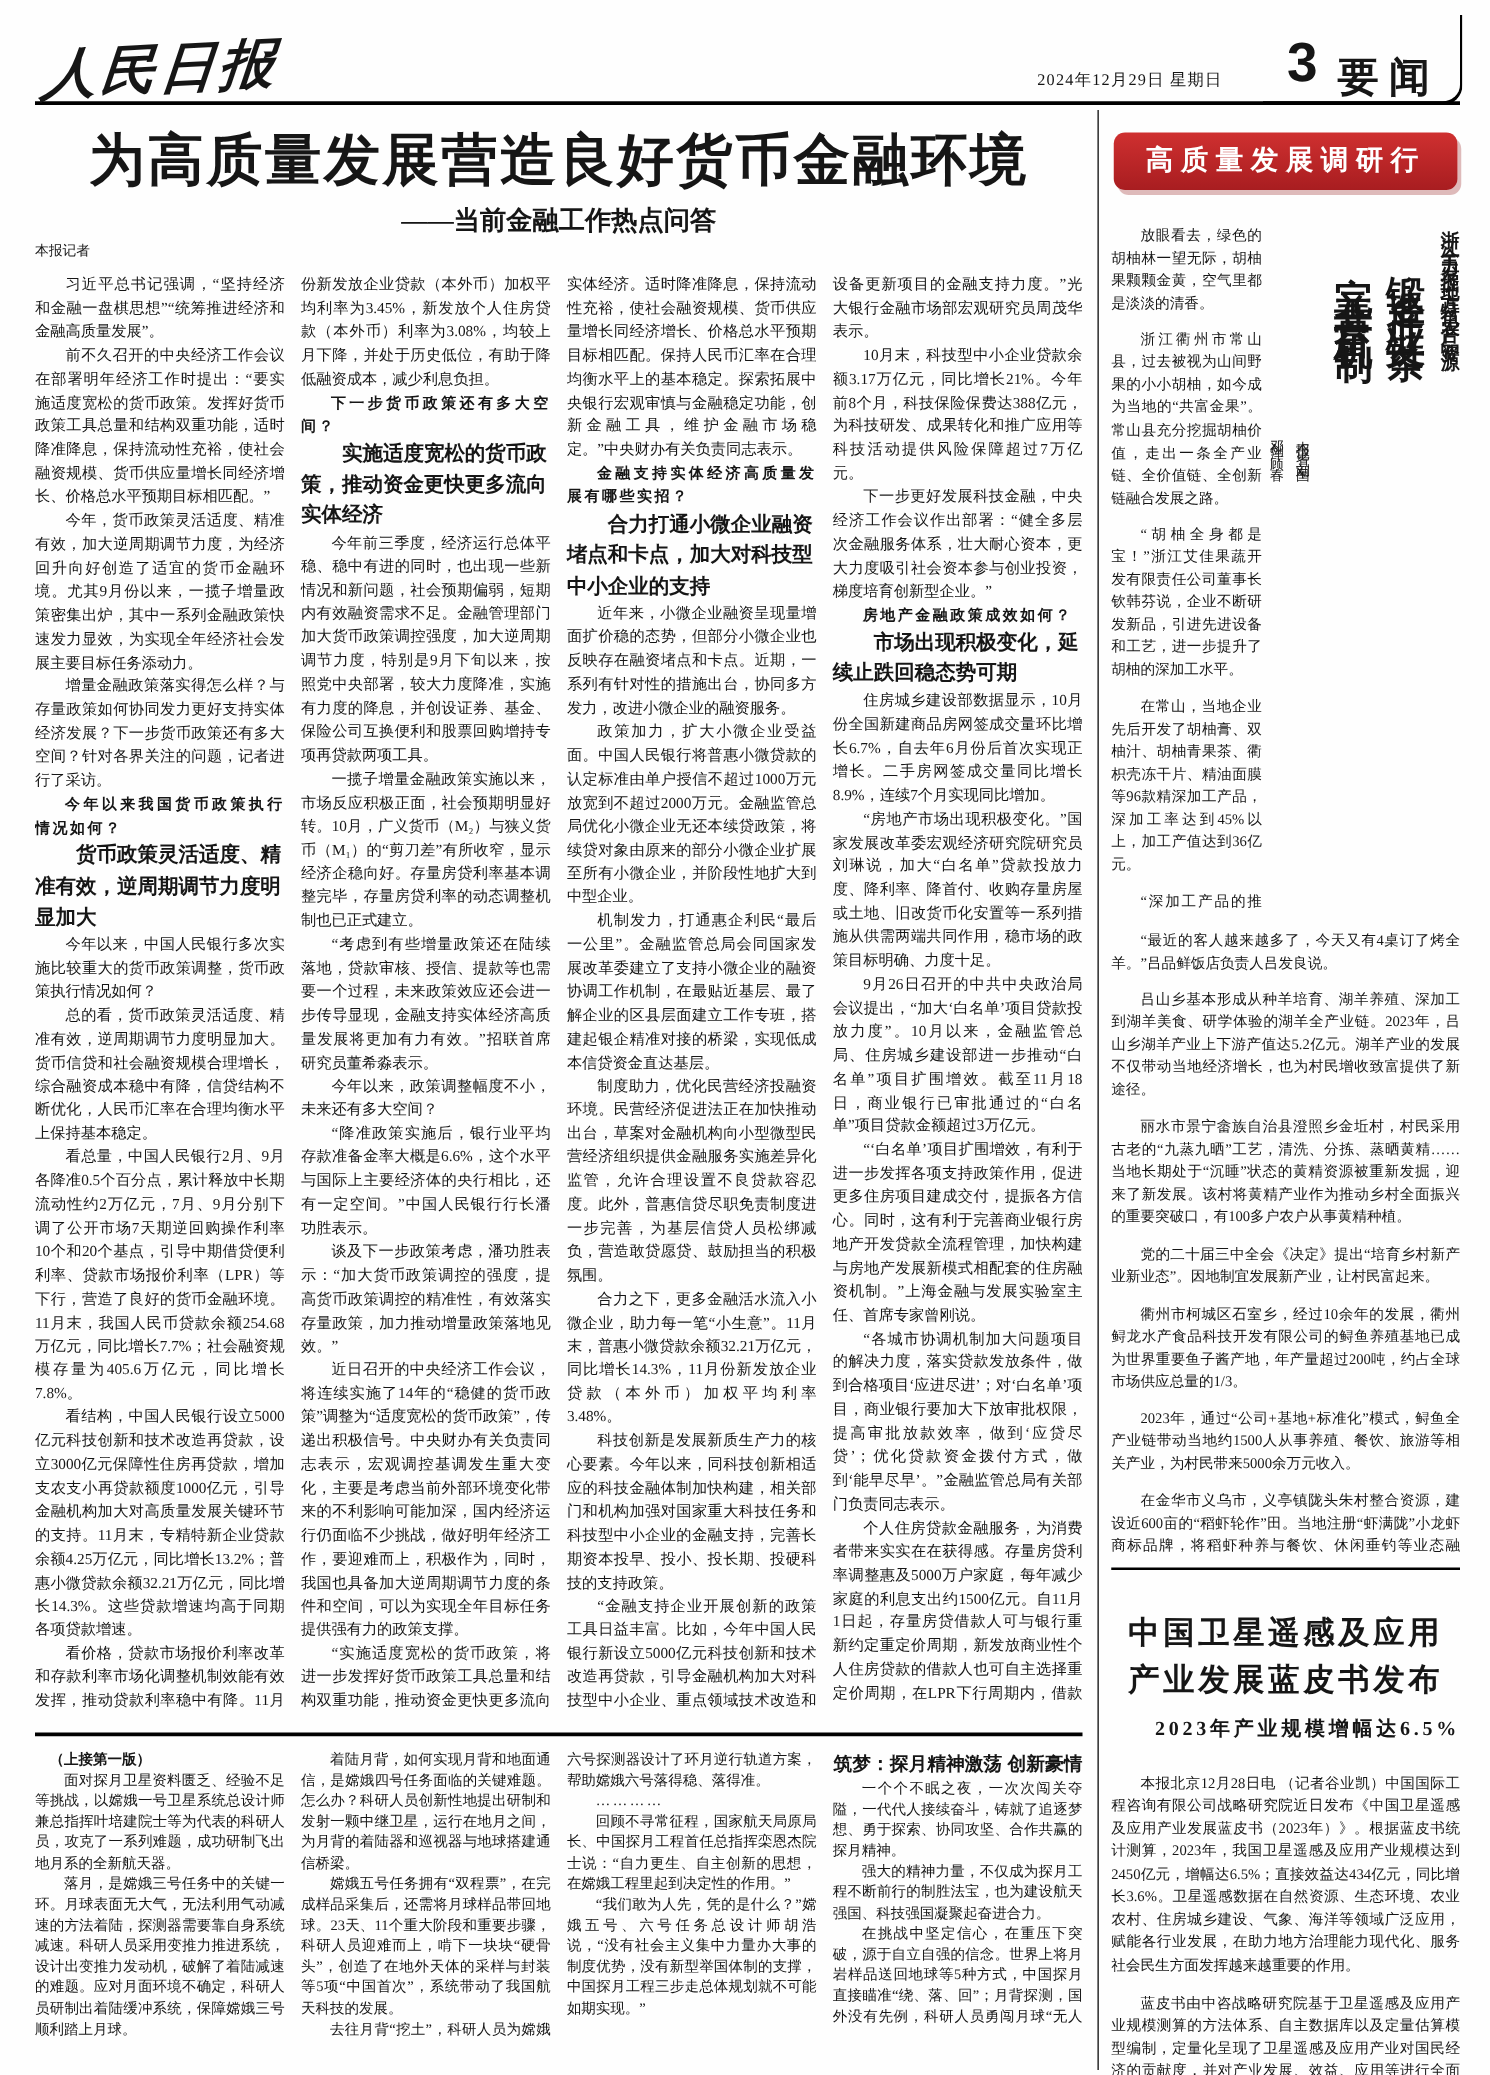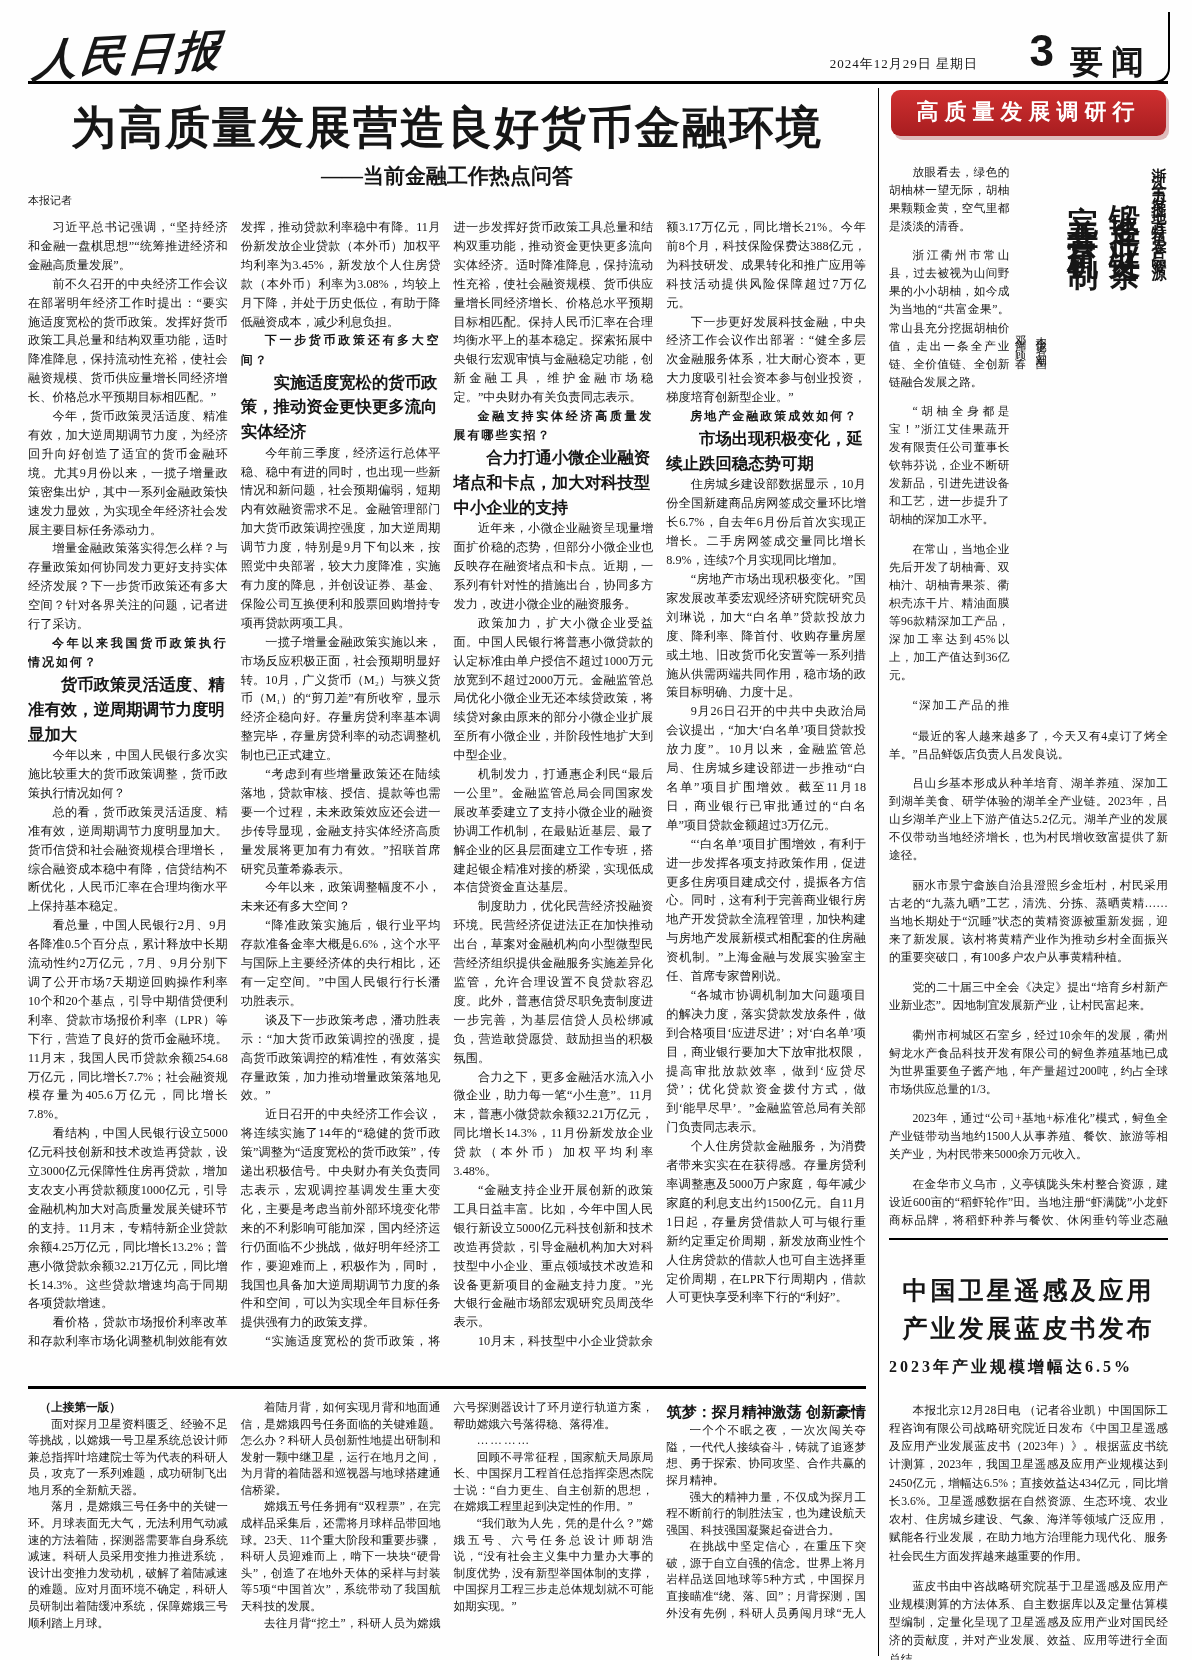--- a/index.html
+++ b/index.html
@@ -28,21 +28,21 @@
     position:absolute; right:16px; top:16px;
     display:flex; align-items:center; gap:16px;
   }
   .page-num { font-size:44px; font-weight:900; font-family:"Liberation Sans",sans-serif; }
   .page-sec { font-size:33px; font-weight:900; letter-spacing:8px;margin-top:24px; }
 
   
   .content { display:flex; align-items:stretch; height:1572px; }
   .main { width:838px; }
   .vdiv { width:1px; background:#000; margin:4px 10px 0 12px; }
-  .sidebar { flex:1; min-width:0; padding-top:2px; }
+  .sidebar { flex:1; min-width:0; padding-top:18px; }
 
   
   .main-headline {
     text-align:center; font-family:"Liberation Sans",sans-serif;
     font-weight:900; font-size:45px; letter-spacing:2px; margin:14px 0 4px;
   }
   .main-sub { text-align:center; font-size:21px; font-weight:700; margin:4px 0 2px; }
   .main-byline { font-size:11px; margin:3px 0 10px; }
   .cols4 {
     column-count:4; column-gap:13px; height:1158px; overflow:hidden;
@@ -72,21 +72,21 @@
   }
   .feature-top { display:flex; height:560px; overflow:hidden; }
   .feature-narrow { width:180px; font-size:11.7px; line-height:1.54; text-align:justify; }
   .feature-vert { flex:1; display:flex; justify-content:flex-end; }
   .v-byline { writing-mode:vertical-rl; font-size:11px; letter-spacing:3px; height:240px; margin:175px 2px 0 0; line-height:1.9; white-space:pre-line; }
   .v-title  { writing-mode:vertical-rl; font-size:31px; font-weight:900; letter-spacing:11px; height:300px; line-height:1.35; margin:28px 4px 0 8px; white-space:pre-line; }
   .v-kicker { writing-mode:vertical-rl; font-size:15px; font-weight:600; letter-spacing:7px; height:380px; margin-top:4px; }
   .feature-wide { font-size:11.7px; line-height:1.54; text-align:justify; height:510px; overflow:hidden; margin-top:4px; }
   .side-rule { border:none; border-top:2.5px solid #000; margin:12px 0 16px; }
   .news-title { text-align:center; font-weight:900; font-size:25px; line-height:1.5; letter-spacing:3px; white-space:pre-line;margin-top:32px; }
-  .news-sub { text-align:left; font-size:16px; font-weight:600; letter-spacing:3px; margin:10px 0 12px; }
+  .news-sub { text-align:right; font-size:16px; font-weight:600; letter-spacing:3px; margin:10px 0 12px; }
   .news-body { font-size:11.7px; line-height:1.56; text-align:justify; height:300px; overflow:hidden; }
 </style>
 </head>
 <body>
 
 <div class="page">
 
   <div class="header">
     <div class="logo">人民日报</div>
     <div class="hdr-date">2024年12月29日  星期日</div>
@@ -126,20 +126,21 @@
             <p class="blk-p">谈及下一步政策考虑，潘功胜表示：“加大货币政策调控的强度，提高货币政策调控的精准性，有效落实存量政策，加力推动增量政策落地见效。”</p>
             <p class="blk-p">近日召开的中央经济工作会议，将连续实施了14年的“稳健的货币政策”调整为“适度宽松的货币政策”，传递出积极信号。中央财办有关负责同志表示，宏观调控基调发生重大变化，主要是考虑当前外部环境变化带来的不利影响可能加深，国内经济运行仍面临不少挑战，做好明年经济工作，要迎难而上，积极作为，同时，我国也具备加大逆周期调节力度的条件和空间，可以为实现全年目标任务提供强有力的政策支撑。</p>
             <p class="blk-p">“实施适度宽松的货币政策，将进一步发挥好货币政策工具总量和结构双重功能，推动资金更快更多流向实体经济。适时降准降息，保持流动性充裕，使社会融资规模、货币供应量增长同经济增长、价格总水平预期目标相匹配。保持人民币汇率在合理均衡水平上的基本稳定。探索拓展中央银行宏观审慎与金融稳定功能，创新金融工具，维护金融市场稳定。”中央财办有关负责同志表示。</p>
             <p class="blk-q">金融支持实体经济高质量发展有哪些实招？</p>
             <p class="blk-h">合力打通小微企业融资堵点和卡点，加大对科技型中小企业的支持</p>
             <p class="blk-p">近年来，小微企业融资呈现量增面扩价稳的态势，但部分小微企业也反映存在融资堵点和卡点。近期，一系列有针对性的措施出台，协同多方发力，改进小微企业的融资服务。</p>
             <p class="blk-p">政策加力，扩大小微企业受益面。中国人民银行将普惠小微贷款的认定标准由单户授信不超过1000万元放宽到不超过2000万元。金融监管总局优化小微企业无还本续贷政策，将续贷对象由原来的部分小微企业扩展至所有小微企业，并阶段性地扩大到中型企业。</p>
             <p class="blk-p">机制发力，打通惠企利民“最后一公里”。金融监管总局会同国家发展改革委建立了支持小微企业的融资协调工作机制，在最贴近基层、最了解企业的区县层面建立工作专班，搭建起银企精准对接的桥梁，实现低成本信贷资金直达基层。</p>
             <p class="blk-p">制度助力，优化民营经济投融资环境。民营经济促进法正在加快推动出台，草案对金融机构向小型微型民营经济组织提供金融服务实施差异化监管，允许合理设置不良贷款容忍度。此外，普惠信贷尽职免责制度进一步完善，为基层信贷人员松绑减负，营造敢贷愿贷、鼓励担当的积极氛围。</p>
             <p class="blk-p">合力之下，更多金融活水流入小微企业，助力每一笔“小生意”。11月末，普惠小微贷款余额32.21万亿元，同比增长14.3%，11月份新发放企业贷款（本外币）加权平均利率3.48%。</p>
+            <p class="blk-p">科技创新是发展新质生产力的核心要素。今年以来，同科技创新相适应的科技金融体制加快构建，相关部门和机构加强对国家重大科技任务和科技型中小企业的金融支持，完善长期资本投早、投小、投长期、投硬科技的支持政策。</p>
             <p class="blk-p">“金融支持企业开展创新的政策工具日益丰富。比如，今年中国人民银行新设立5000亿元科技创新和技术改造再贷款，引导金融机构加大对科技型中小企业、重点领域技术改造和设备更新项目的金融支持力度。”光大银行金融市场部宏观研究员周茂华表示。</p>
             <p class="blk-p">10月末，科技型中小企业贷款余额3.17万亿元，同比增长21%。今年前8个月，科技保险保费达388亿元，为科技研发、成果转化和推广应用等科技活动提供风险保障超过7万亿元。</p>
             <p class="blk-p">下一步更好发展科技金融，中央经济工作会议作出部署：“健全多层次金融服务体系，壮大耐心资本，更大力度吸引社会资本参与创业投资，梯度培育创新型企业。”</p>
             <p class="blk-q">房地产金融政策成效如何？</p>
             <p class="blk-h">市场出现积极变化，延续止跌回稳态势可期</p>
             <p class="blk-p">住房城乡建设部数据显示，10月份全国新建商品房网签成交量环比增长6.7%，自去年6月份后首次实现正增长。二手房网签成交量同比增长8.9%，连续7个月实现同比增加。</p>
             <p class="blk-p">“房地产市场出现积极变化。”国家发展改革委宏观经济研究院研究员刘琳说，加大“白名单”贷款投放力度、降利率、降首付、收购存量房屋或土地、旧改货币化安置等一系列措施从供需两端共同作用，稳市场的政策目标明确、力度十足。</p>
             <p class="blk-p">9月26日召开的中共中央政治局会议提出，“加大‘白名单’项目贷款投放力度”。10月以来，金融监管总局、住房城乡建设部进一步推动“白名单”项目扩围增效。截至11月18日，商业银行已审批通过的“白名单”项目贷款金额超过3万亿元。</p>
             <p class="blk-p">“‘白名单’项目扩围增效，有利于进一步发挥各项支持政策作用，促进更多住房项目建成交付，提振各方信心。同时，这有利于完善商业银行房地产开发贷款全流程管理，加快构建与房地产发展新模式相配套的住房融资机制。”上海金融与发展实验室主任、首席专家曾刚说。</p>
             <p class="blk-p">“各城市协调机制加大问题项目的解决力度，落实贷款发放条件，做到合格项目‘应进尽进’；对‘白名单’项目，商业银行要加大下放审批权限，提高审批放款效率，做到‘应贷尽贷’；优化贷款资金拨付方式，做到‘能早尽早’。”金融监管总局有关部门负责同志表示。</p>

